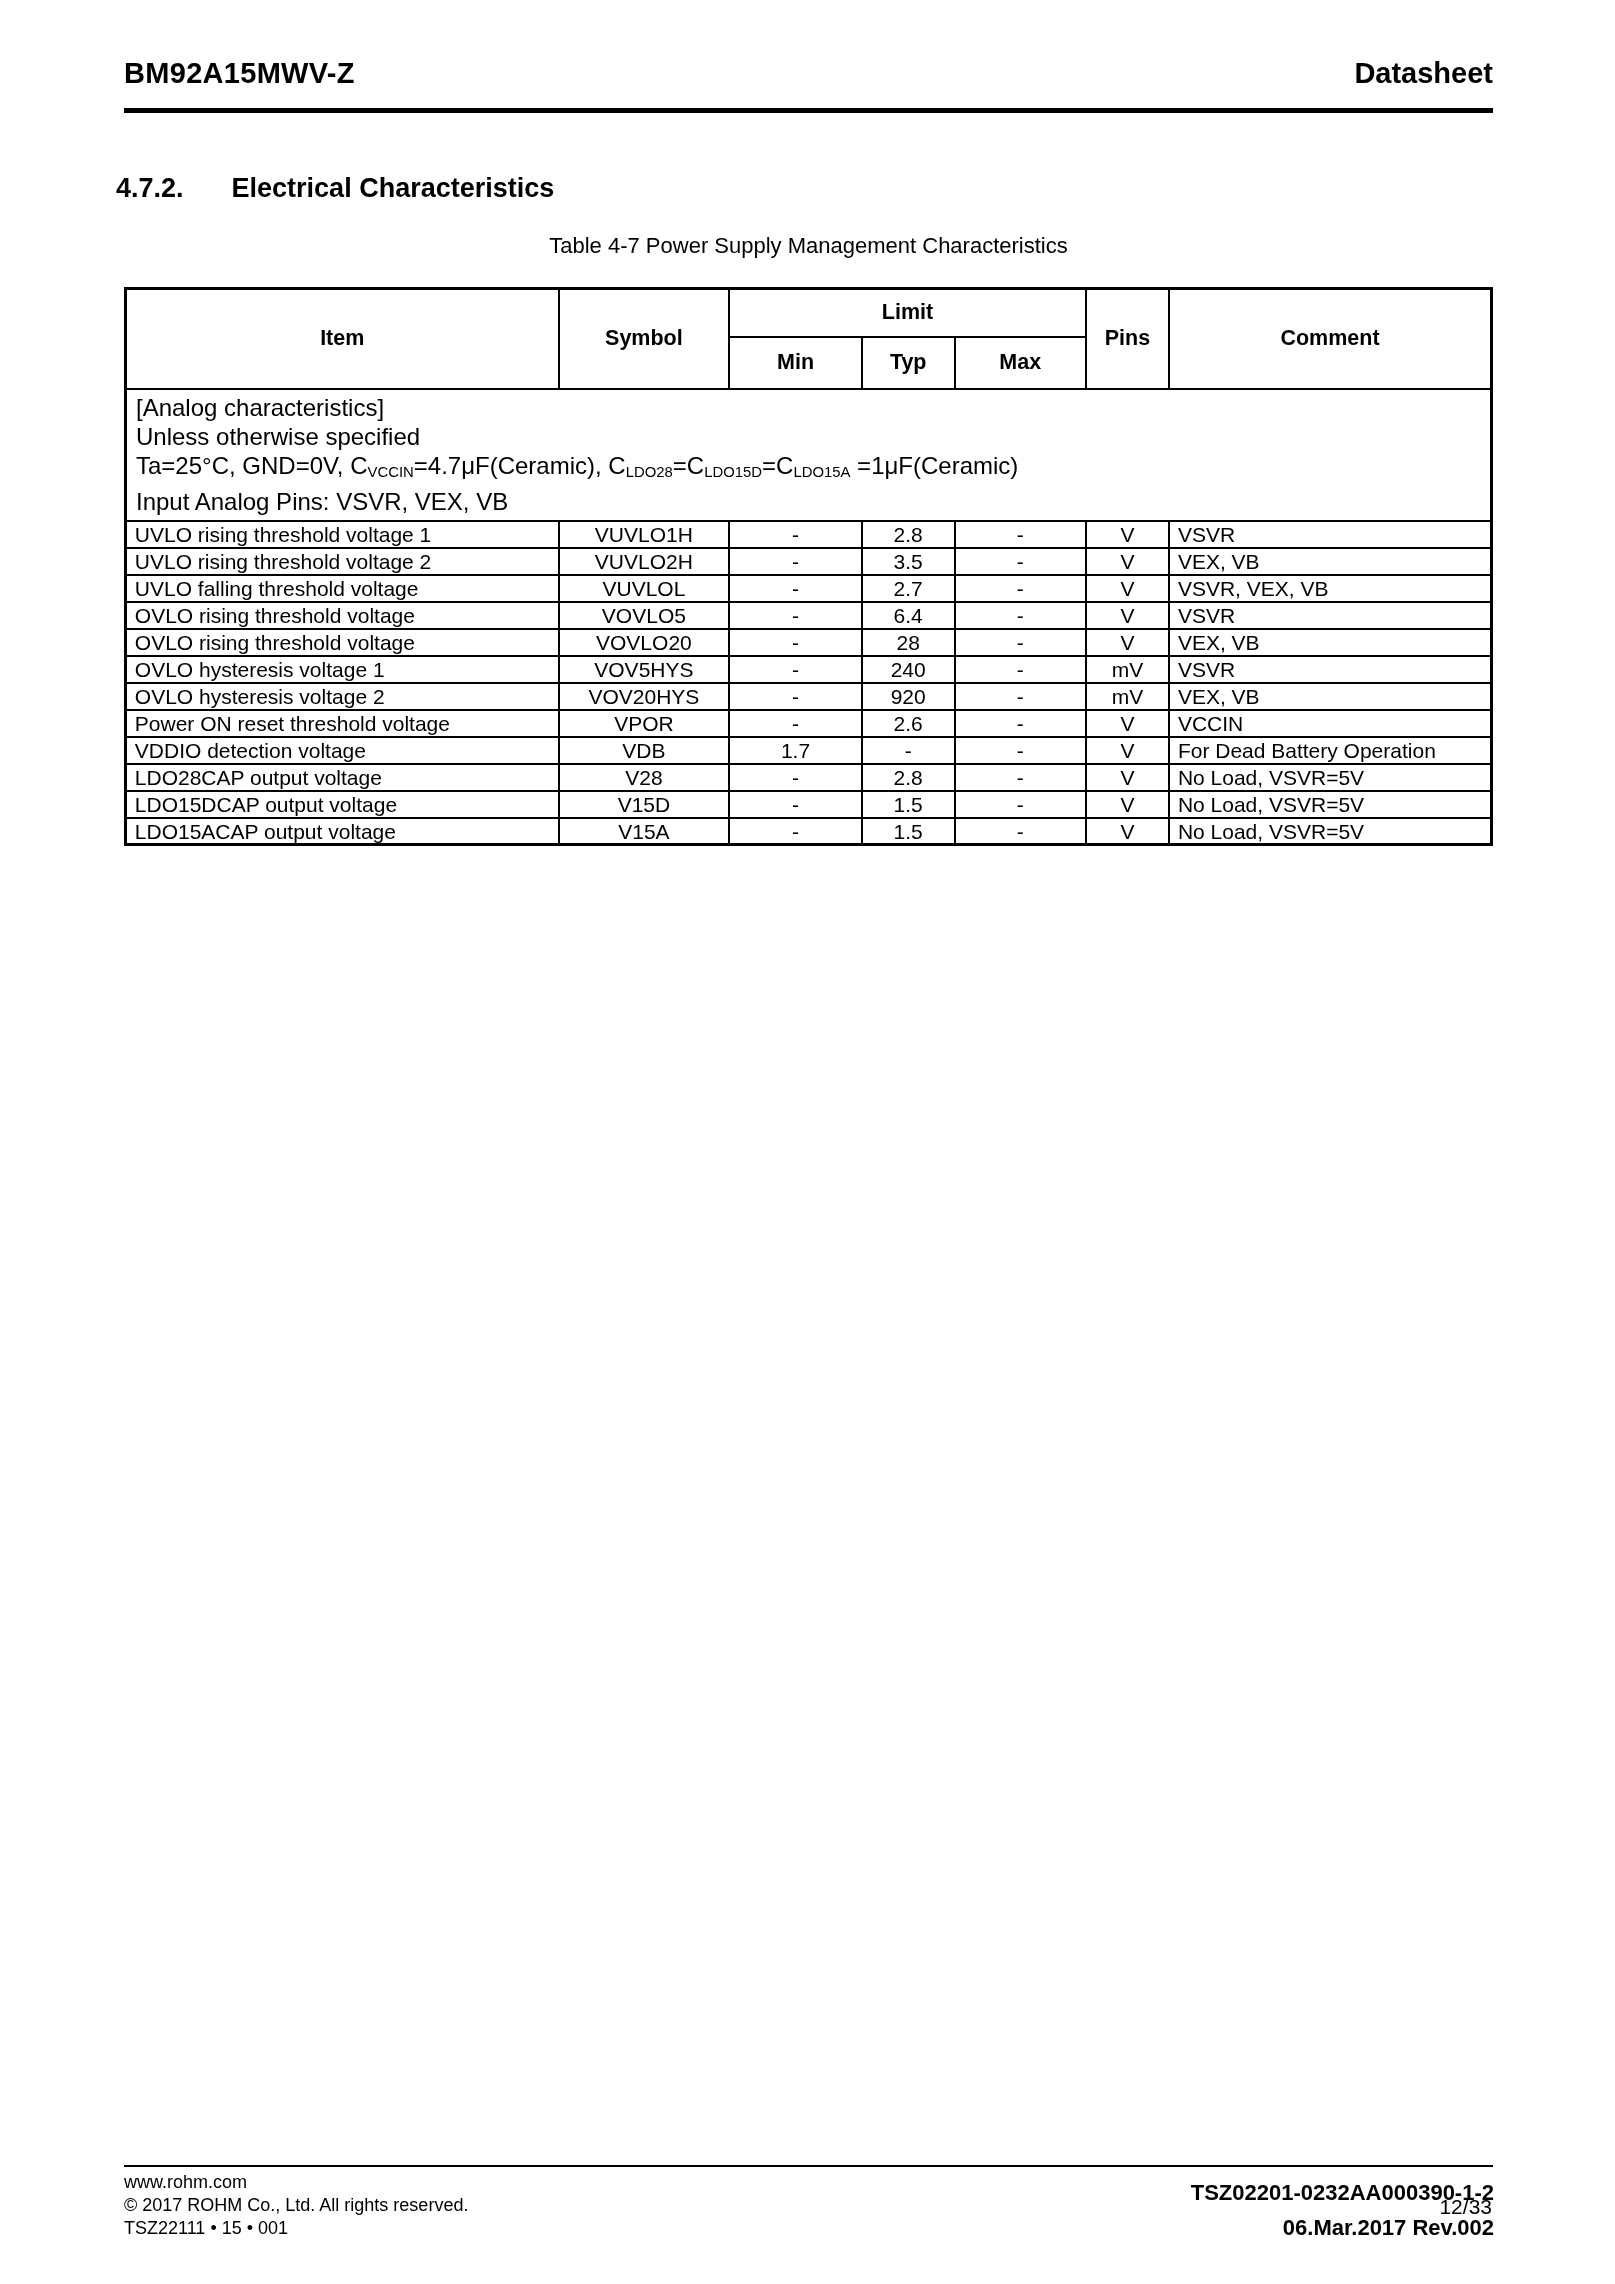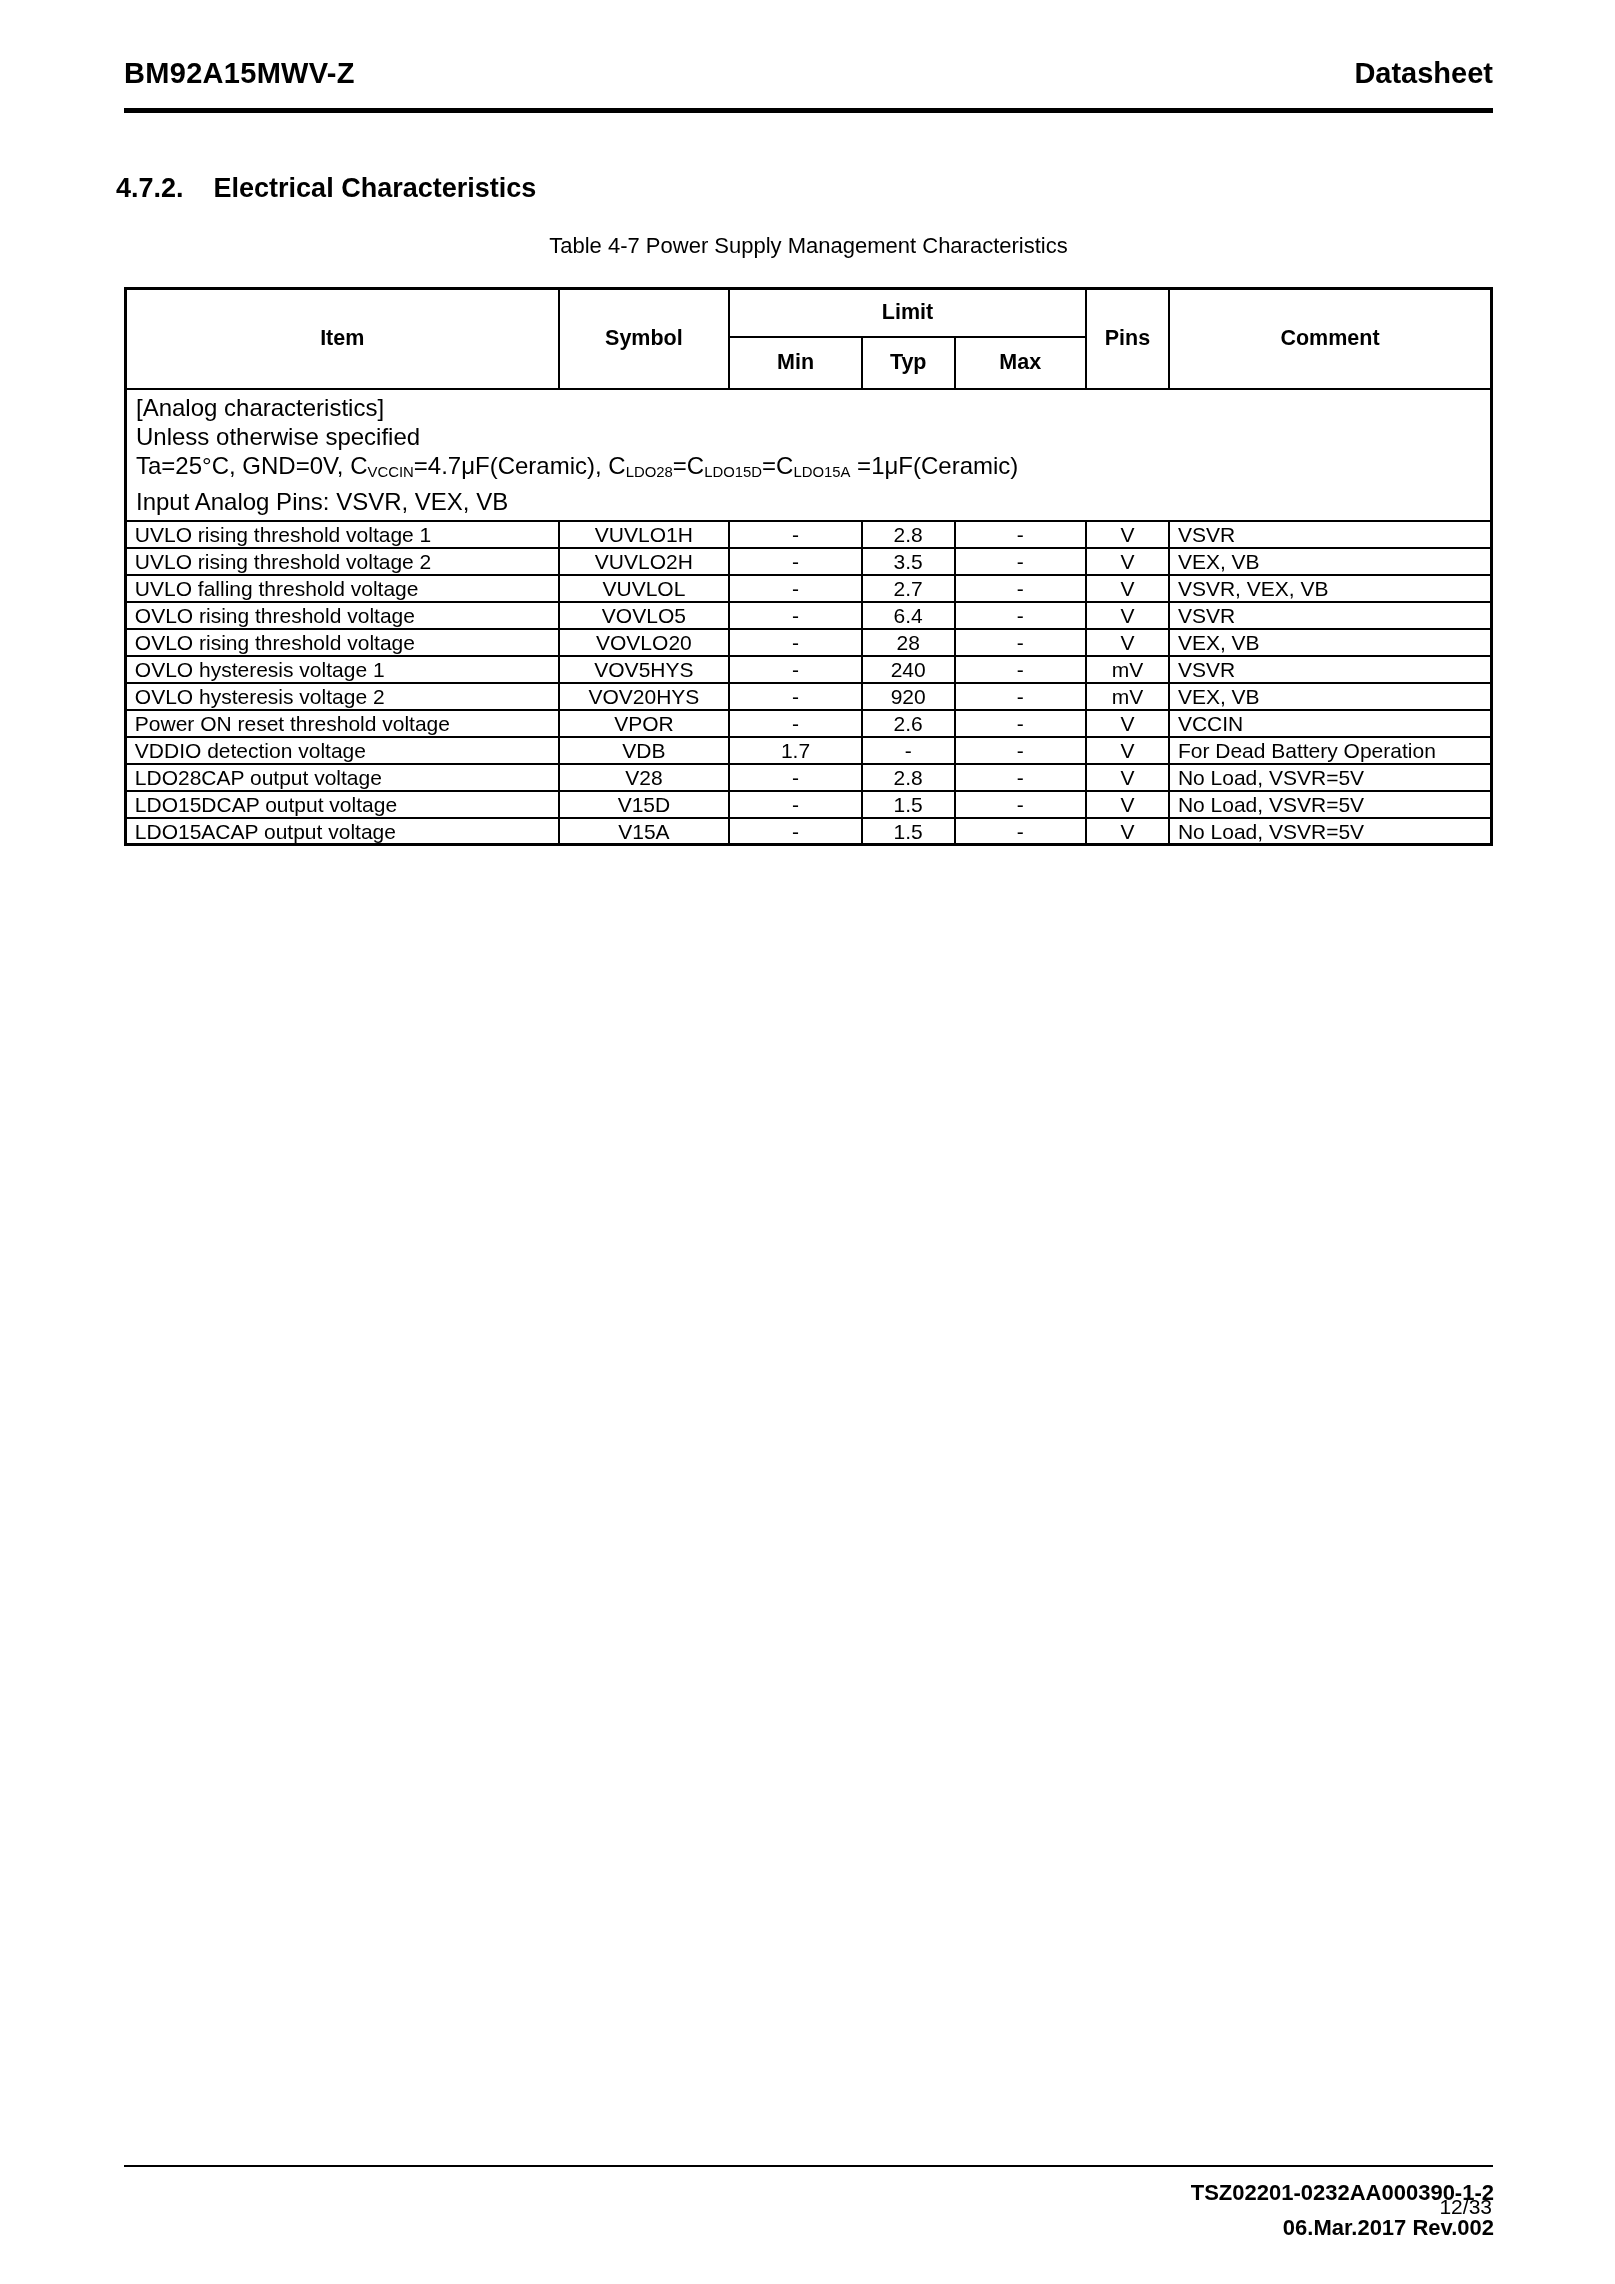--- a/index.html
+++ b/index.html
@@ -43,21 +43,21 @@
   }
 
   
   .section-heading {
     position: absolute;
     left: 116px;
     top: 173px;
     font-size: 27px;
     font-weight: bold;
   }
-  .section-heading .sec-title { margin-left: 30px; }
+  .section-heading .sec-title { margin-left: 48px; }
 
   
   .table-caption {
     position: absolute;
     left: 124px;
     top: 233px;
     width: 1369px;
     text-align: center;
     font-size: 22px;
   }
@@ -296,20 +296,25 @@
           <td class="ac">-</td>
           <td class="ac">1.5</td>
           <td class="ac">-</td>
           <td class="ac">V</td>
           <td class="al">No Load, VSVR=5V</td>
         </tr>
       </tbody>
   </table>
 
   <div class="footer-rule"></div>
+  <div class="footer-left">
+    <div>www.rohm.com</div>
+    <div>© 2017 ROHM Co., Ltd. All rights reserved.</div>
+    <div>TSZ22111 • 15 • 001</div>
+  </div>
   <div class="footer-center">12/33</div>
   <div class="footer-right">
     <div>TSZ02201-0232AA000390-1-2</div>
     <div>06.Mar.2017 Rev.002</div>
   </div>
 
 </div>
 
 
 </body></html>

